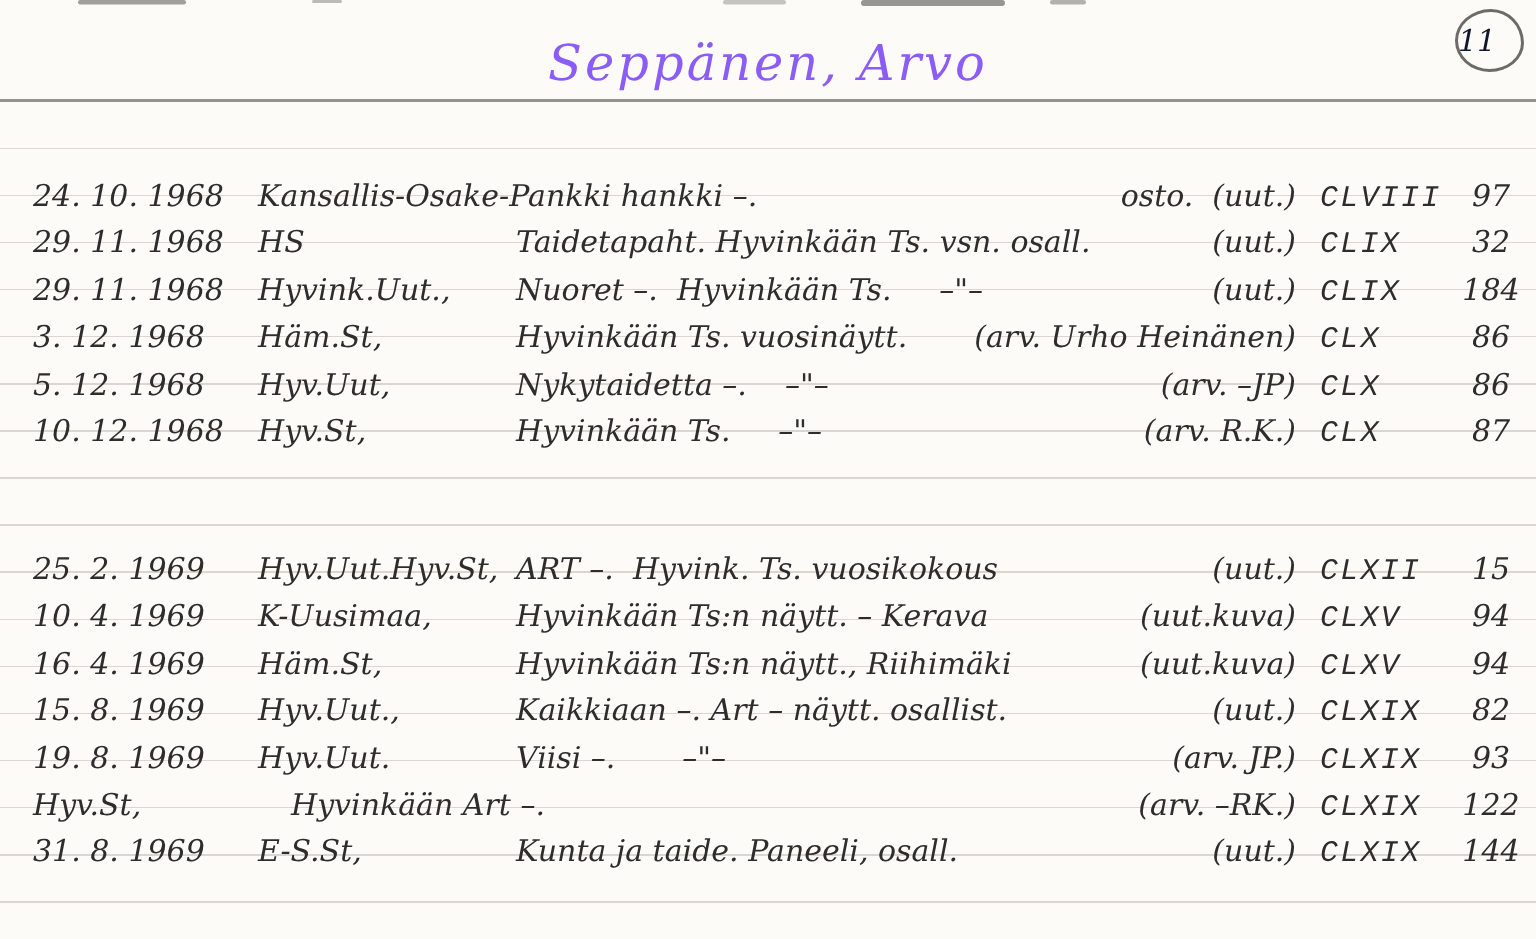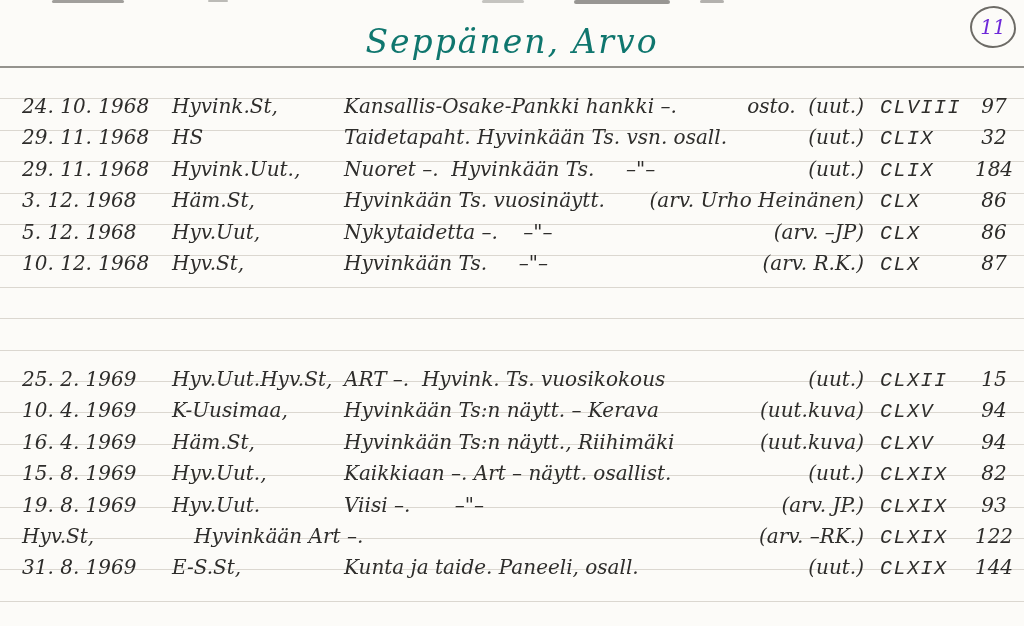--- a/index.html
+++ b/index.html
@@ -27,33 +27,33 @@
   }
   .title-rule {
     position: absolute; top: 66px; left: 0; width: 100%; height: 2px;
     background: #95938e;
   }
   .card-title {
     position: absolute; top: 22px; left: 0; width: 100%;
     text-align: center;
     font-size: 33px;
     letter-spacing: 2px;
-    color: #0f766e;
+    color: #8b5cf6;
   }
   .badge {
     position: absolute; top: 6px; right: 8px;
     width: 42px; height: 38px;
     border: 2px solid #6d6b66;
     border-radius: 52% 48% 50% 50% / 50% 54% 46% 50%;
-    display: flex; align-items: center; justify-content: center;
-    font-size: 20px; color: #6d28d9;
+    display: flex; align-items: center; justify-content: flex-start;
+    font-size: 20px; color: #0f172a;
     background: #fcfbf8;
   }
   .block { position: absolute; left: 0; right: 0; }
-  .block-1968 { top: 91px; }
+  .block-1968 { top: 115px; }
   .block-1969 { top: 320px; margin-top: 44px; }
   .entry-row {
     display: flex;
     align-items: baseline;
     height: 31.4px;
     line-height: 31.4px;
     padding: 0 6px 0 22px;
     box-sizing: border-box;
     font-size: 20px;
     white-space: pre;
@@ -89,21 +89,20 @@
     <span>11</span>
   </div>
 
   <div class="title-rule"></div>
   <div class="rules"></div>
 
   <div class="block block-1968">
 
       <div class="entry-row">
         <span class="col-date">24. 10. 1968</span>
-        <span class="col-source">Hyvink.St,</span>
         <span class="col-desc">Kansallis-Osake-Pankki hankki –.</span>
         <span class="col-note">osto.  (uut.)</span>
         <span class="col-vol">CLVIII</span>
         <span class="col-page">97</span>
       </div>
 
       <div class="entry-row">
         <span class="col-date">29. 11. 1968</span>
         <span class="col-source">HS</span>
         <span class="col-desc">Taidetapaht. Hyvinkään Ts. vsn. osall.</span>

